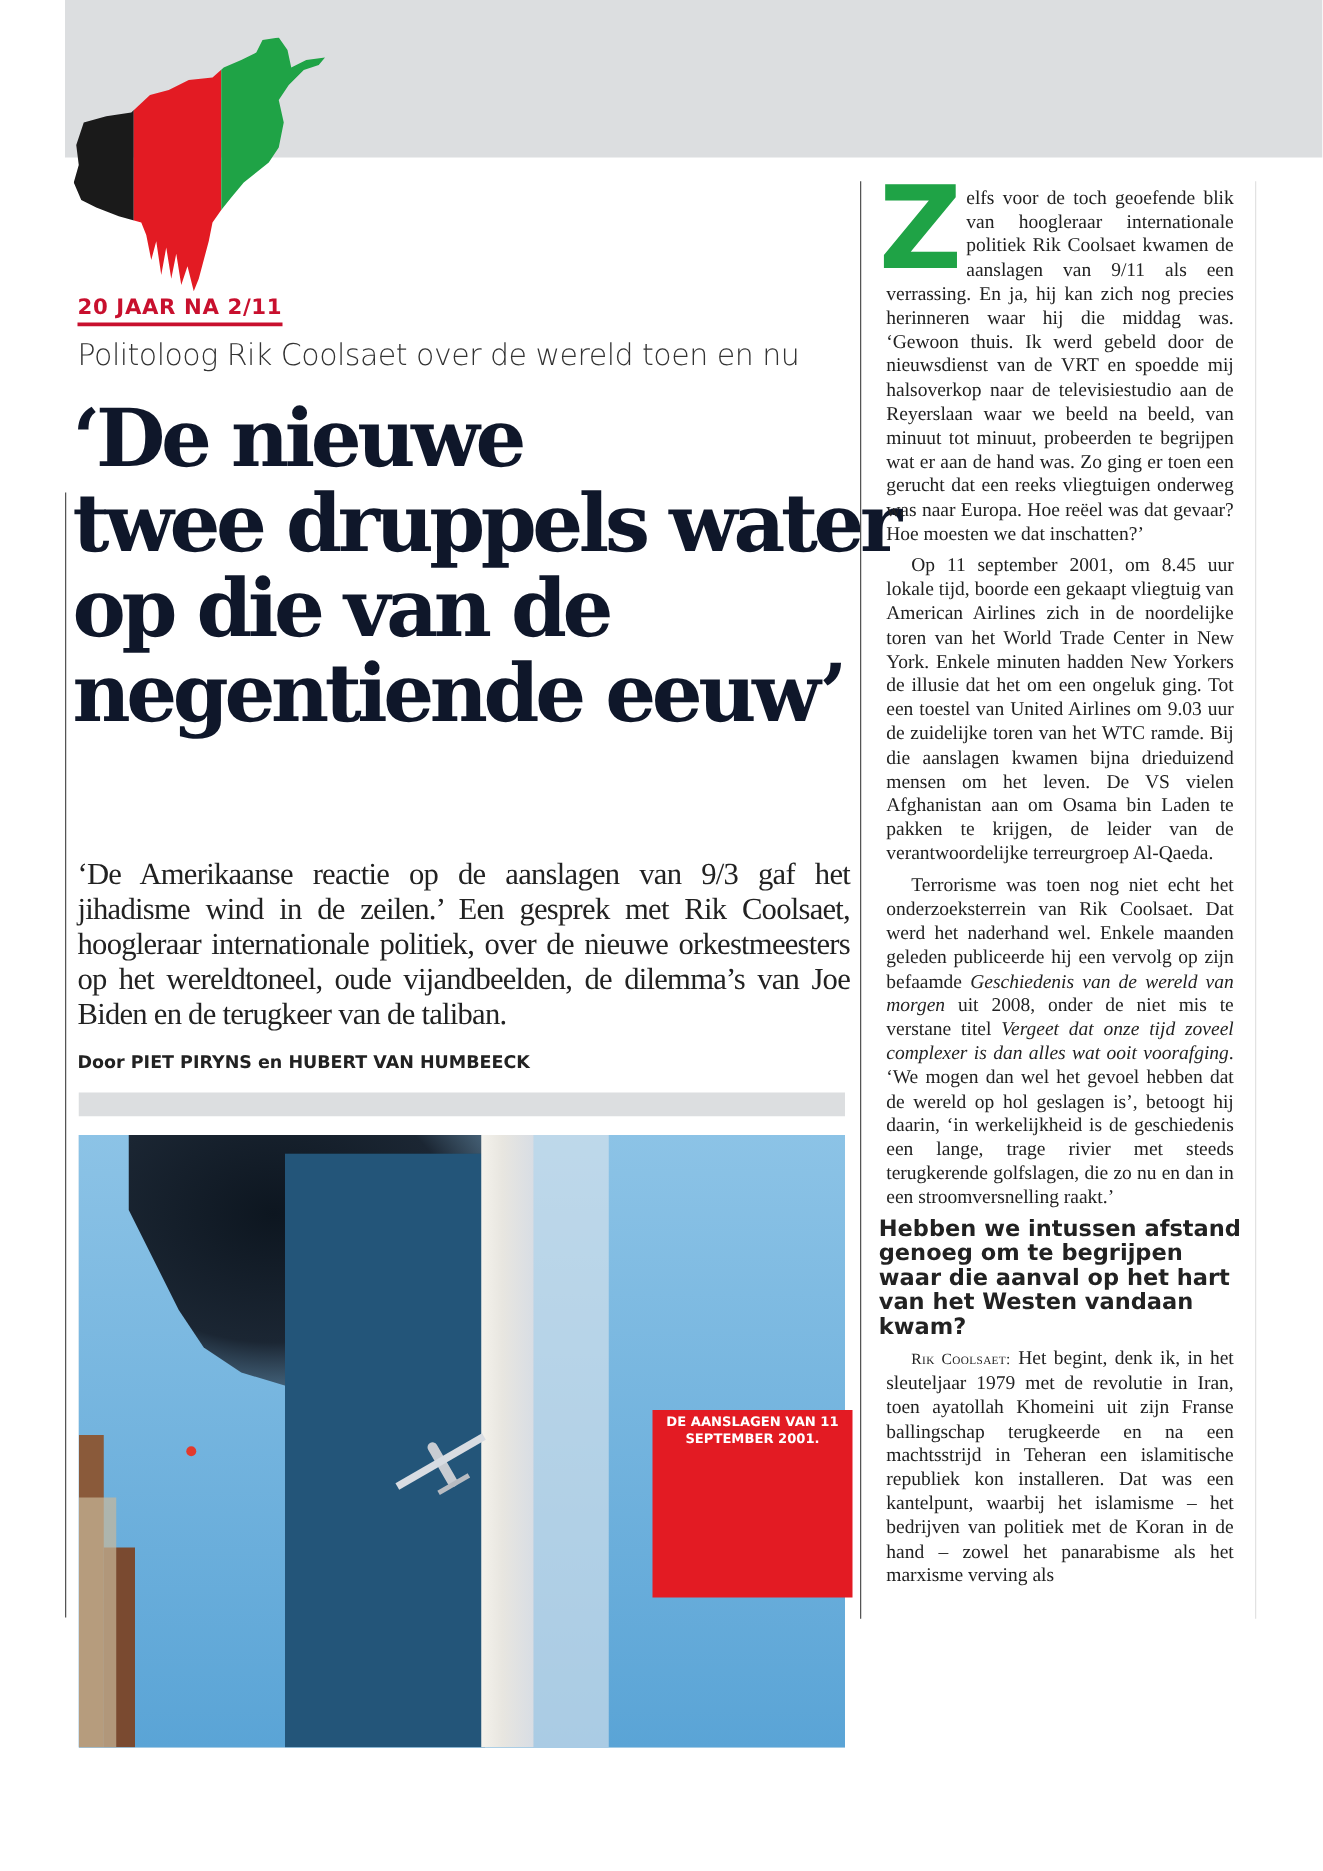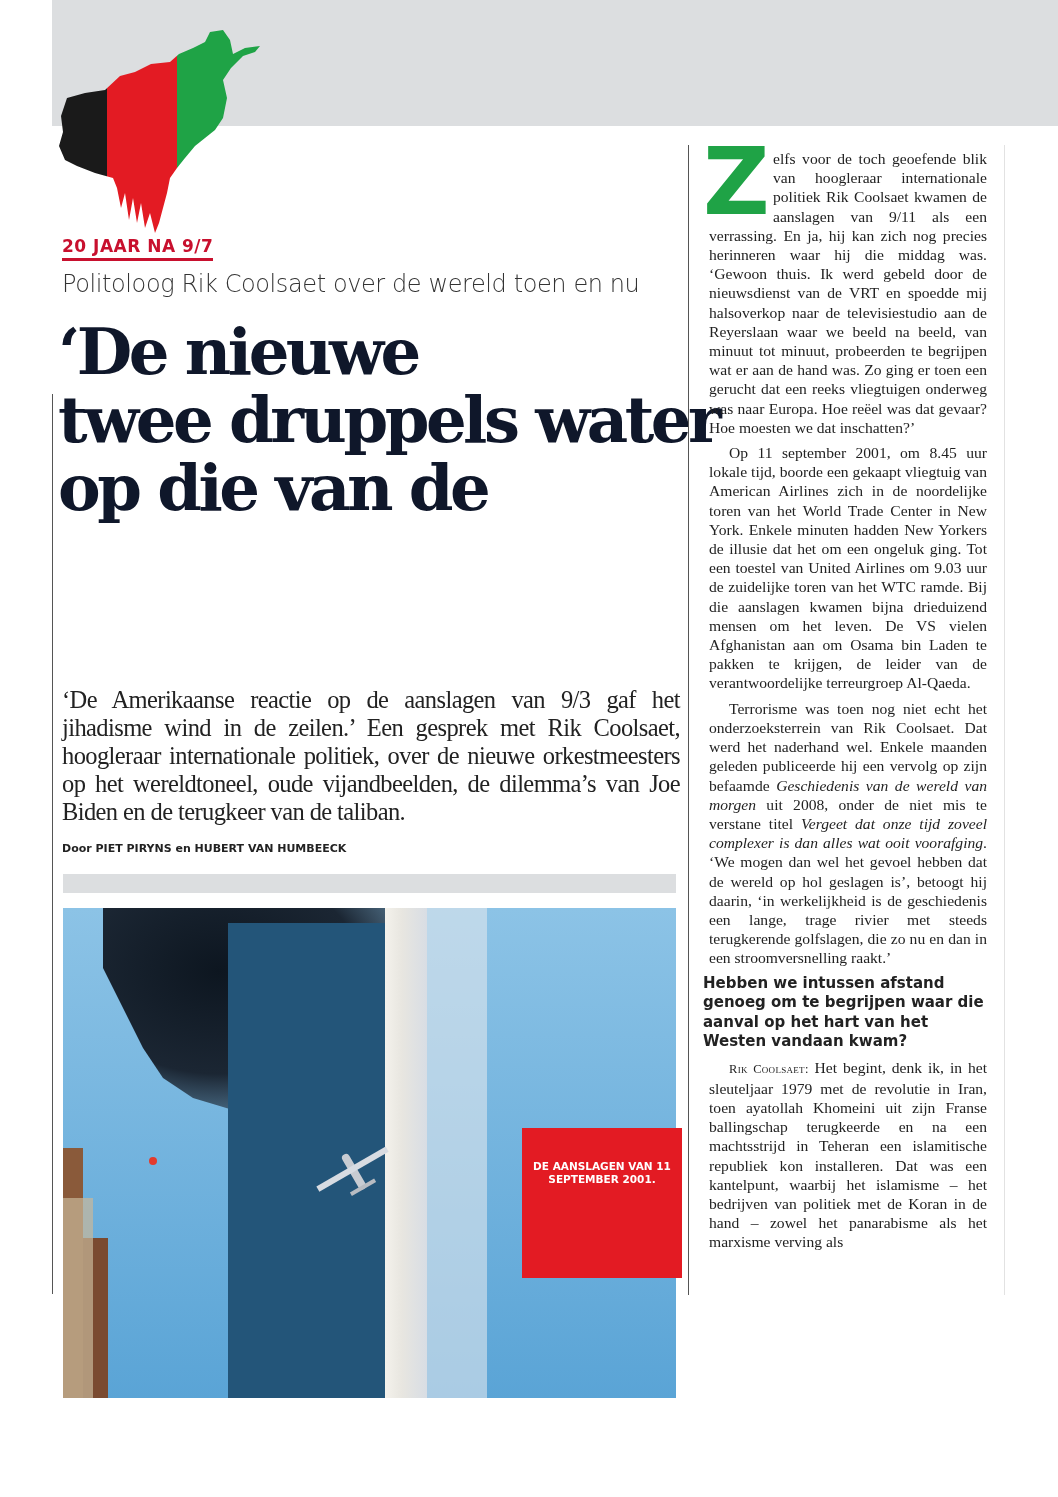--- a/index.html
+++ b/index.html
@@ -12,37 +12,37 @@
 
   .subhead { position: absolute; left: 62px; top: 270px; width: 620px; font-family: "DejaVu Sans", sans-serif; font-weight: 300; font-size: 24px; color: #333; letter-spacing: -0.4px; }
 
   .left-rule { position: absolute; left: 52px; top: 394px; width: 1px; height: 900px; background: #555; }
 
   .headline { position: absolute; left: 58px; top: 318px; width: 630px; margin: 0; font-family: "DejaVu Serif", serif; font-weight: bold; font-size: 64px; line-height: 68px; letter-spacing: -3.5px; color: #0f172a; }
   .headline .line { display: block; white-space: nowrap; }
 
   .intro { position: absolute; left: 62px; top: 686px; width: 618px; margin: 0; font-family: "Liberation Serif", serif; font-size: 24.5px; line-height: 28px; letter-spacing: -0.6px; color: #222; text-align: justify; }
 
-  .byline { position: absolute; left: 62px; top: 842px; font-family: "DejaVu Sans", sans-serif; font-weight: bold; font-size: 11px; color: #222; }
+  .byline { position: absolute; left: 62px; top: 842px; font-family: "DejaVu Sans", sans-serif; font-weight: bold; font-size: 14px; color: #222; }
 
   .grey-bar { position: absolute; left: 63px; top: 874px; width: 613px; height: 19px; background: #dcdee0; }
 
   .photo { position: absolute; left: 63px; top: 908px; width: 613px; height: 490px; overflow: hidden; background: #5fa3cf; }
 
-  .caption-box { position: absolute; left: 522px; top: 1128px; width: 160px; height: 150px; background: #e31b23; color: #fff; font-family: "DejaVu Sans", sans-serif; font-weight: bold; font-size: 10.5px; line-height: 13px; text-align: center; padding-top: 32px; box-sizing: border-box; }
+  .caption-box { position: absolute; left: 522px; top: 1128px; width: 160px; height: 150px; background: #e31b23; color: #fff; font-family: "DejaVu Sans", sans-serif; font-weight: bold; font-size: 10.5px; line-height: 13px; text-align: center; padding-top: 4px; box-sizing: border-box; }
   .caption-box .cap-head { display: block; }
 
   .col-rule-left { position: absolute; left: 688px; top: 145px; width: 1px; height: 1150px; background: #555; }
   .col-rule-right { position: absolute; left: 1004px; top: 145px; width: 1px; height: 1150px; background: #e2e2e2; }
 
   .article { position: absolute; left: 703px; top: 143px; width: 290px; font-family: "Liberation Serif", serif; font-size: 15.6px; line-height: 19.2px; color: #222; text-align: justify; }
   .article p { margin: 6px; text-indent: 20px; }
   .article p.first { text-indent: 0; }
   .dropcap { float: left; width: 62px; height: 70px; margin: 5px 8px 0 0; color: #1fa346; font-family: "DejaVu Sans", sans-serif; font-weight: bold; font-size: 92px; line-height: 70px; text-align: center; }
-  .article .question { font-family: "DejaVu Sans", sans-serif; font-weight: bold; font-size: 15px; line-height: 19.5px; text-align: left; text-indent: 0; margin: 1px 0; }
+  .article .question { font-family: "DejaVu Sans", sans-serif; font-weight: bold; font-size: 18px; line-height: 19.5px; text-align: left; text-indent: 0; margin: 1px 0; }
   .speaker { font-variant: small-caps; font-size: 12.5px; letter-spacing: 0.3px; }
   .article i { font-style: italic; }
 </style>
 </head>
 <body>
 
 <div class="top-band"></div>
 
 <svg class="flag-map" viewBox="0 0 210 205">
   <defs>
@@ -50,29 +50,30 @@
       <path d="M12 70 L30 65 L50 62 L65 48 L80 44 L96 36 L115 34 L124 26 L138 20 L150 14 L155 4 L168 2 L175 12 L178 26 L190 20 L205 18 L200 24 L188 28 L176 40 L168 52 L172 70 L168 90 L160 102 L150 110 L140 118 L130 130 L122 140 L115 150 L112 165 L108 180 L104 195 L100 205 L95 185 L90 200 L86 175 L82 195 L78 170 L74 192 L70 165 L66 180 L62 160 L58 150 L40 145 L22 138 L10 132 L4 118 L8 104 L6 88 Z"></path>
     </clipPath>
   </defs>
   <g clip-path="url(#mapclip)">
     <rect x="0" y="0" width="52" height="205" fill="#1a1a1a"></rect>
     <rect x="52" y="0" width="70" height="205" fill="#e31b23"></rect>
     <rect x="122" y="0" width="88" height="205" fill="#1fa346"></rect>
   </g>
 </svg>
 
-<div class="kicker">20 JAAR NA 9/7</div>
+<div class="kicker">20 JAAR NA 2/11</div>
 <div class="subhead">Politoloog Rik Coolsaet over de wereld toen en nu</div>
 
 <div class="left-rule"></div>
 
 <h1 class="headline">
   <span class="line">‘De nieuwe</span>
   <span class="line">twee druppels water</span>
   <span class="line">op die van de</span>
+  <span class="line">negentiende eeuw’</span>
 </h1>
 
 <p class="intro">‘De Amerikaanse reactie op de aanslagen van 9/3 gaf het jihadisme wind in de zeilen.’ Een gesprek met Rik Coolsaet, hoogleraar internationale politiek, over de nieuwe orkestmeesters op het wereldtoneel, oude vijandbeelden, de dilemma’s van Joe Biden en de terugkeer van de taliban.</p>
 
 <div class="byline">Door PIET PIRYNS en HUBERT VAN HUMBEECK</div>
 
 <div class="grey-bar"></div>
 
 <div class="photo">
   <svg width="613" height="490" viewBox="0 0 613 490">

